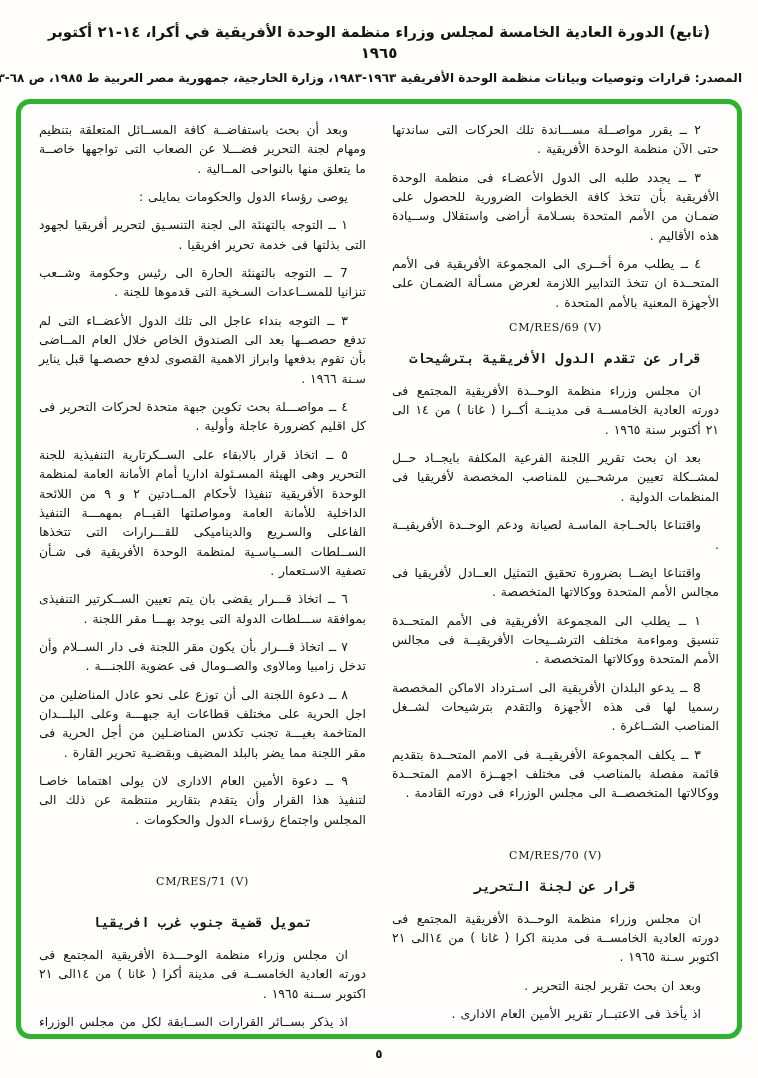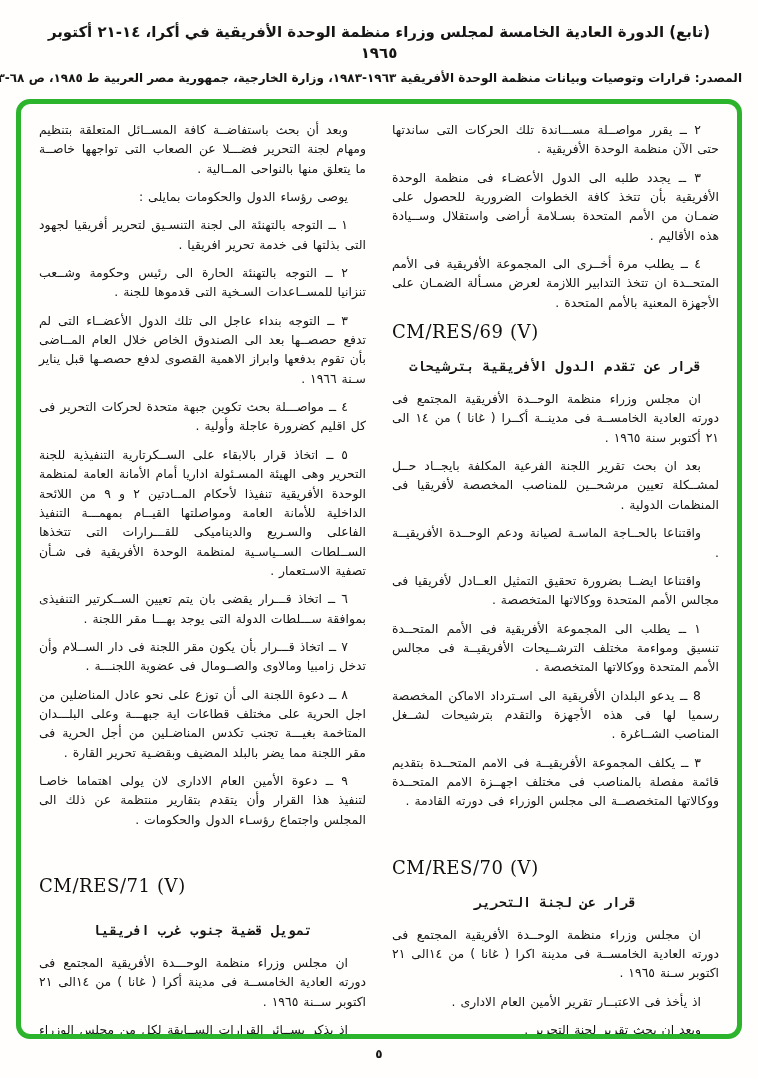--- a/index.html
+++ b/index.html
@@ -27,22 +27,22 @@
   .blk-para {
     font-size:12.4px; line-height:1.56; text-align:justify;
     text-indent:18px; margin:0 0 9px 0; word-spacing:1px;
   }
   .blk-heading {
     font-weight:bold; font-size:13.5px; text-align:center;
     margin:16px 0 14px 0;
     font-family:Liberation Mono, monospace;
   }
   .blk-code {
-    direction:ltr; text-align:left; unicode-bidi:isolate;
-    font-family:"DejaVu Serif", serif; font-size:18px; letter-spacing:0.6px;
+    direction:ltr; text-align:center; unicode-bidi:isolate;
+    font-family:"DejaVu Serif", serif; font-size:11px; letter-spacing:0.6px;
     margin:4px 0 8px 0; color:#111;
   }
   .blk-code.gap { margin-top:46px; }
   .blk-heading.gap { margin-top:26px; }
   .page-number {
     text-align:center; font-weight:bold; font-size:12px; margin-top:8px;
   }
 </style>
 </head>
 <body>
@@ -64,28 +64,28 @@
           <div class="blk-para">ان مجلس وزراء منظمة الوحــدة الأفريقية المجتمع فى دورته العادية الخامســة فى مدينــة أكــرا ( غانا ) من ١٤ الى ٢١ أكتوبر سنة ١٩٦٥ .</div>
           <div class="blk-para">بعد ان بحث تقرير اللجنة الفرعية المكلفة بايجــاد حــل لمشــكلة تعيين مرشحــين للمناصب المخصصة لأفريقيا فى المنظمات الدولية .</div>
           <div class="blk-para">واقتناعا بالحــاجة الماسـة لصيانة ودعم الوحــدة الأفريقيــة .</div>
           <div class="blk-para">واقتناعا ايضــا بضرورة تحقيق التمثيل العــادل لأفريقيا فى مجالس الأمم المتحدة ووكالاتها المتخصصة .</div>
           <div class="blk-para">١ ــ يطلب الى المجموعة الأفريقية فى الأمم المتحــدة تنسيق ومواءمة مختلف الترشــيحات الأفريقيــة فى مجالس الأمم المتحدة ووكالاتها المتخصصة .</div>
           <div class="blk-para">8 ــ يدعو البلدان الأفريقية الى اسـترداد الاماكن المخصصة رسميا لها فى هذه الأجهزة والتقدم بترشيحات لشــغل المناصب الشــاغرة .</div>
           <div class="blk-para">٣ ــ يكلف المجموعة الأفريقيــة فى الامم المتحــدة بتقديم قائمة مفصلة بالمناصب فى مختلف اجهــزة الامم المتحــدة ووكالاتها المتخصصــة الى مجلس الوزراء فى دورته القادمة .</div>
           <div class="blk-code gap">CM/RES/70 (V)</div>
           <div class="blk-heading">قرار عن لجنة التحرير</div>
           <div class="blk-para">ان مجلس وزراء منظمة الوحــدة الأفريقية المجتمع فى دورته العادية الخامســة فى مدينة اكرا ( غانا ) من ١٤الى ٢١ اكتوبر سـنة ١٩٦٥ .</div>
+          <div class="blk-para">وبعد ان بحث تقرير لجنة التحرير .</div>
           <div class="blk-para">اذ يأخذ فى الاعتبــار تقرير الأمين العام الادارى .</div>
-          <div class="blk-para">وبعد ان بحث تقرير لجنة التحرير .</div>
         </div>
       <div class="col">
           <div class="blk-para">وبعد أن بحث باستفاضــة كافة المســائل المتعلقة بتنظيم ومهام لجنة التحرير فضـــلا عن الصعاب التى تواجهها خاصــة ما يتعلق منها بالنواحى المــالية .</div>
           <div class="blk-para">يوصى رؤساء الدول والحكومات بمايلى :</div>
           <div class="blk-para">١ ــ التوجه بالتهنئة الى لجنة التنسـيق لتحرير أفريقيا لجهود التى بذلتها فى خدمة تحرير افريقيا .</div>
-          <div class="blk-para">٢ ــ التوجه بالتهنئة الحارة الى رئيس وحكومة وشــعب تنزانيا للمســاعدات السـخية التى قدموها للجنة .</div>
+          <div class="blk-para">7 ــ التوجه بالتهنئة الحارة الى رئيس وحكومة وشــعب تنزانيا للمســاعدات السـخية التى قدموها للجنة .</div>
           <div class="blk-para">٣ ــ التوجه بنداء عاجل الى تلك الدول الأعضــاء التى لم تدفع حصصــها بعد الى الصندوق الخاص خلال العام المــاضى بأن تقوم بدفعها وابراز الاهمية القصوى لدفع حصصـها قبل يناير سـنة ١٩٦٦ .</div>
           <div class="blk-para">٤ ــ مواصـــلة بحث تكوين جبهة متحدة لحركات التحرير فى كل اقليم كضرورة عاجلة وأولية .</div>
           <div class="blk-para">٥ ــ اتخاذ قرار بالابقاء على الســكرتارية التنفيذية للجنة التحرير وهى الهيئة المسـئولة اداريا أمام الأمانة العامة لمنظمة الوحدة الأفريقية تنفيذا لأحكام المــادتين ٢ و ٩ من اللائحة الداخلية للأمانة العامة ومواصلتها القيــام بمهمـــة التنفيذ الفاعلى والسـريع والديناميكى للقـــرارات التى تتخذها الســلطات الســياسـية لمنظمة الوحدة الأفريقية فى شـأن تصفية الاسـتعمار .</div>
           <div class="blk-para">٦ ــ اتخاذ قـــرار يقضى بان يتم تعيين الســكرتير التنفيذى بموافقة ســـلطات الدولة التى يوجد بهـــا مقر اللجنة .</div>
           <div class="blk-para">٧ ــ اتخاذ قـــرار بأن يكون مقر اللجنة فى دار الســلام وأن تدخل زامبيا ومالاوى والصــومال فى عضوية اللجنـــة .</div>
           <div class="blk-para">٨ ــ دعوة اللجنة الى أن توزع على نحو عادل المناضلين من اجل الحرية على مختلف قطاعات اية جبهـــة وعلى البلـــدان المتاخمة بغيـــة تجنب تكدس المناضـلين من أجل الحرية فى مقر اللجنة مما يضر بالبلد المضيف وبقضـية تحرير القارة .</div>
           <div class="blk-para">٩ ــ دعوة الأمين العام الادارى لان يولى اهتماما خاصـا لتنفيذ هذا القرار وأن يتقدم بتقارير منتظمة عن ذلك الى المجلس واجتماع رؤسـاء الدول والحكومات .</div>
           <div class="blk-code gap">CM/RES/71 (V)</div>
           <div class="blk-heading gap">تمويل قضية جنوب غرب افريقيا</div>
           <div class="blk-para">ان مجلس وزراء منظمة الوحـــدة الأفريقية المجتمع فى دورته العادية الخامســة فى مدينة أكرا ( غانا ) من ١٤الى ٢١ اكتوبر ســنة ١٩٦٥ .</div>

